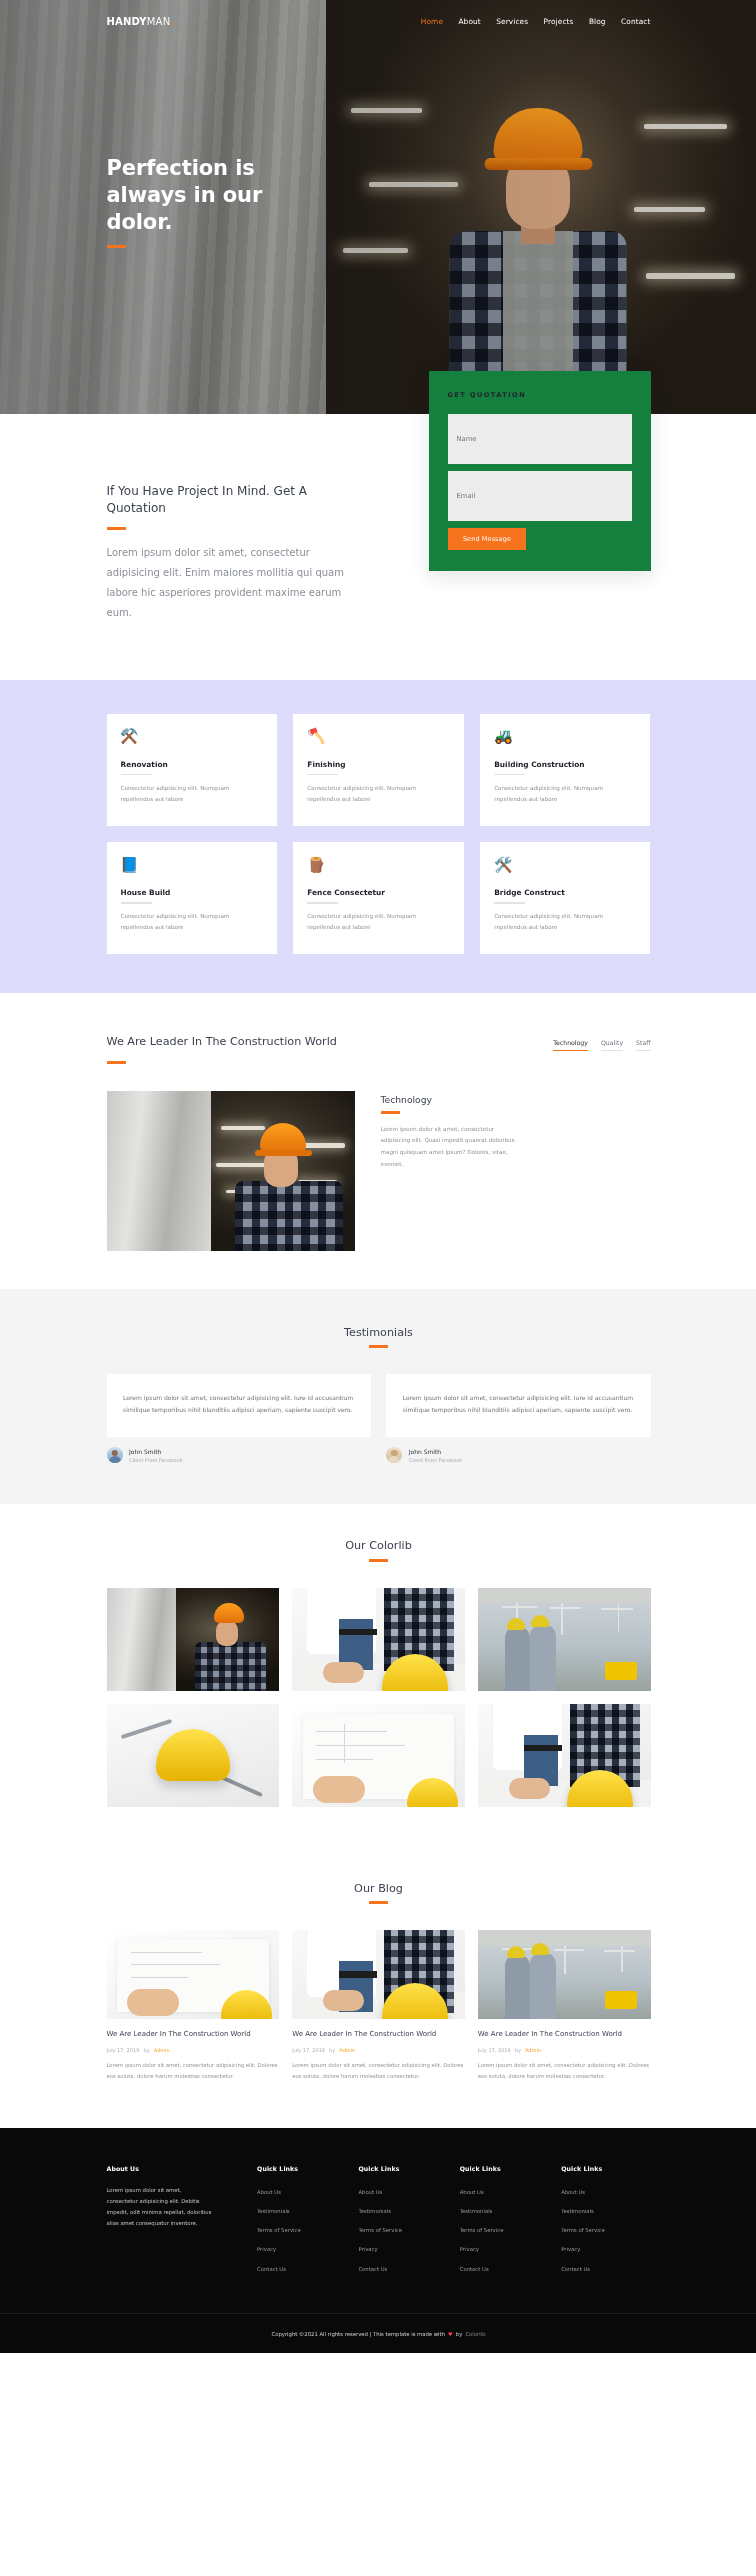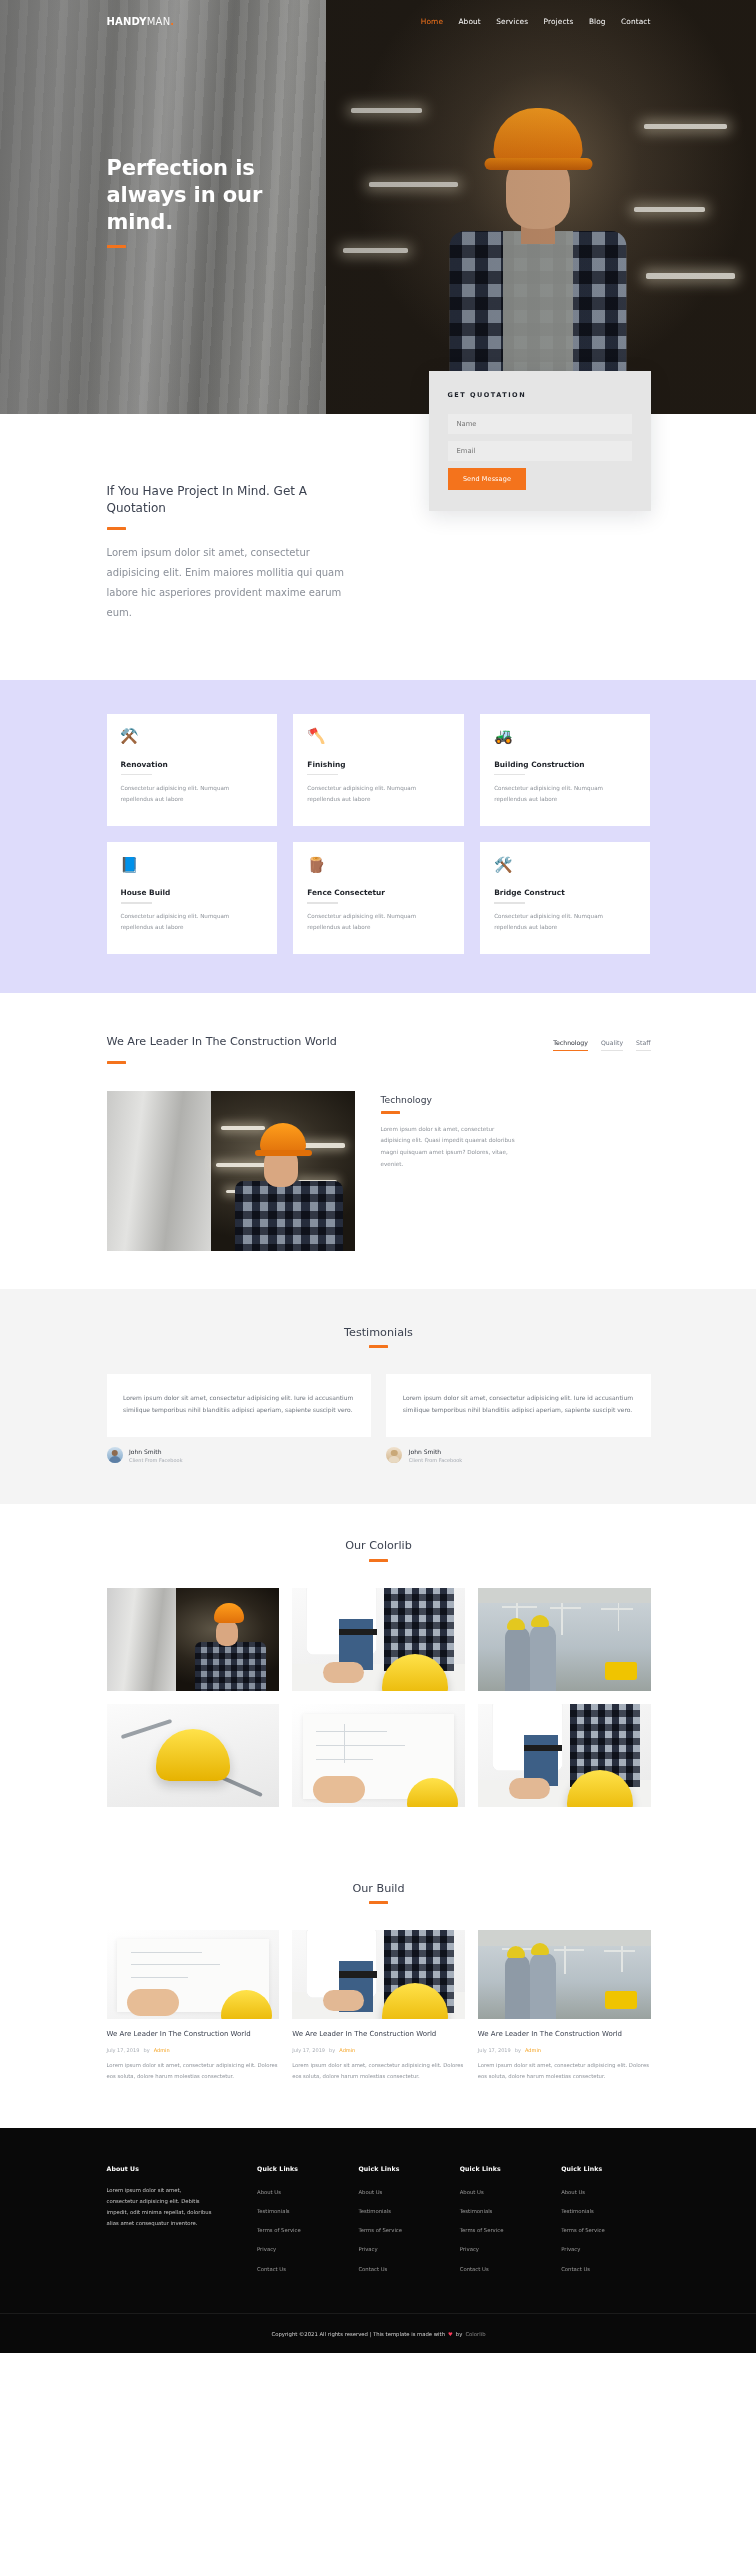--- a/index.html
+++ b/index.html
@@ -96,30 +96,30 @@
   .bar-orange { width:19px; height:3px; background:#f4731c; margin-top:9.5px; border-radius:0.6px; }
 
   
   .quote-section { position:relative; background:#fff; padding:46px 0 57px; }
   .quote-section .container { display:flex; align-items:flex-start; }
   .quote-left { width:248px; padding-top:22.5px; }
   .quote-left h2 { font-size:12px; line-height:1.45; font-weight:400; color:#3c4250; }
   .quote-left p { margin-top:13px; font-size:10px; line-height:2.0; color:#8b9099; }
 
   .quote-card {
-    position:absolute; right:0; top:-89px; width:222px; background:#e5e5e5;
+    position:absolute; right:0; top:-89px; width:222px; background:#15803d;
     box-shadow:0 4.7px 20px rgba(20,26,40,.12); padding:20px 19px 21px;
   }
   .quote-card h3{
     font-size:6.5px; letter-spacing:1.5px; font-weight:700; color:#20242c; margin-bottom:15.4px;
   }
   .quote-card input, .quote-card textarea{
     width:100%; border:0; background:#ececec; outline:none;
     font-family:inherit; font-size:6.8px; color:#5d626b;
-    padding:6px 9px; margin-bottom:7px; display:block;
+    padding:21px 9px; margin-bottom:7px; display:block;
   }
   .quote-card textarea{ height:65px; resize:none; }
   .btn-orange{
     background:#f4731c; border:0; color:#fff; font-family:inherit;
     font-size:6.5px; padding:7px 15.4px; cursor:pointer; letter-spacing:0.1px;
   }
 
   
   .services { background:#dedcfb; padding:34px 0 39px; }
   .svc-grid { display:grid; grid-template-columns:repeat(3,1fr); gap:16.6px 16.6px; }
@@ -321,21 +321,21 @@
           <a href="#">Contact</a>
         </nav>
       </div>
     </header>
 
     <div class="container" style="height:100%;">
       <div class="hero-copy">
         <h1>
           <span>Perfection is</span><br>
           <span>always in our</span><br>
-          <span>mind.</span>
+          <span>dolor.</span>
         </h1>
         <div class="bar-orange"></div>
       </div>
     </div>
   </section>
 
   <section class="quote-section">
     <div class="container">
       <div class="quote-left">
         <h2>If You Have Project In Mind. Get A Quotation</h2>
@@ -564,21 +564,21 @@
             </div>
         </div>
 
       </div>
     </div>
   </section>
 
   <section class="blog">
     <div class="container">
       <div class="sec-head">
-        <h2>Our Build</h2>
+        <h2>Our Blog</h2>
         <div class="bar-orange"></div>
       </div>
       <div class="blog-grid">
 
         <article class="blog-card">
           <div class="thumb">
             <div class="ph ph-draw">
                 <div class="a"></div>
                 <div class="sheet"></div>
               <div class="ln" style="left:14%;top:24%;width:71px;height:0.6px;"></div>

